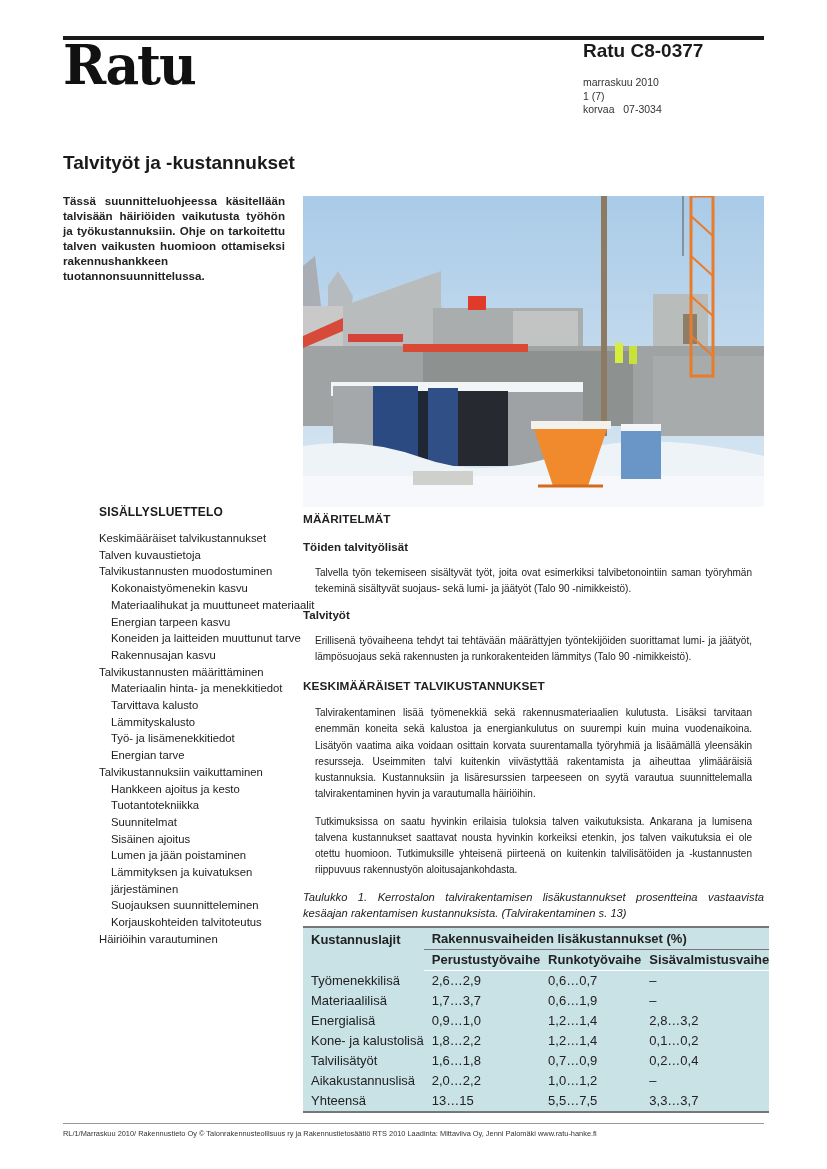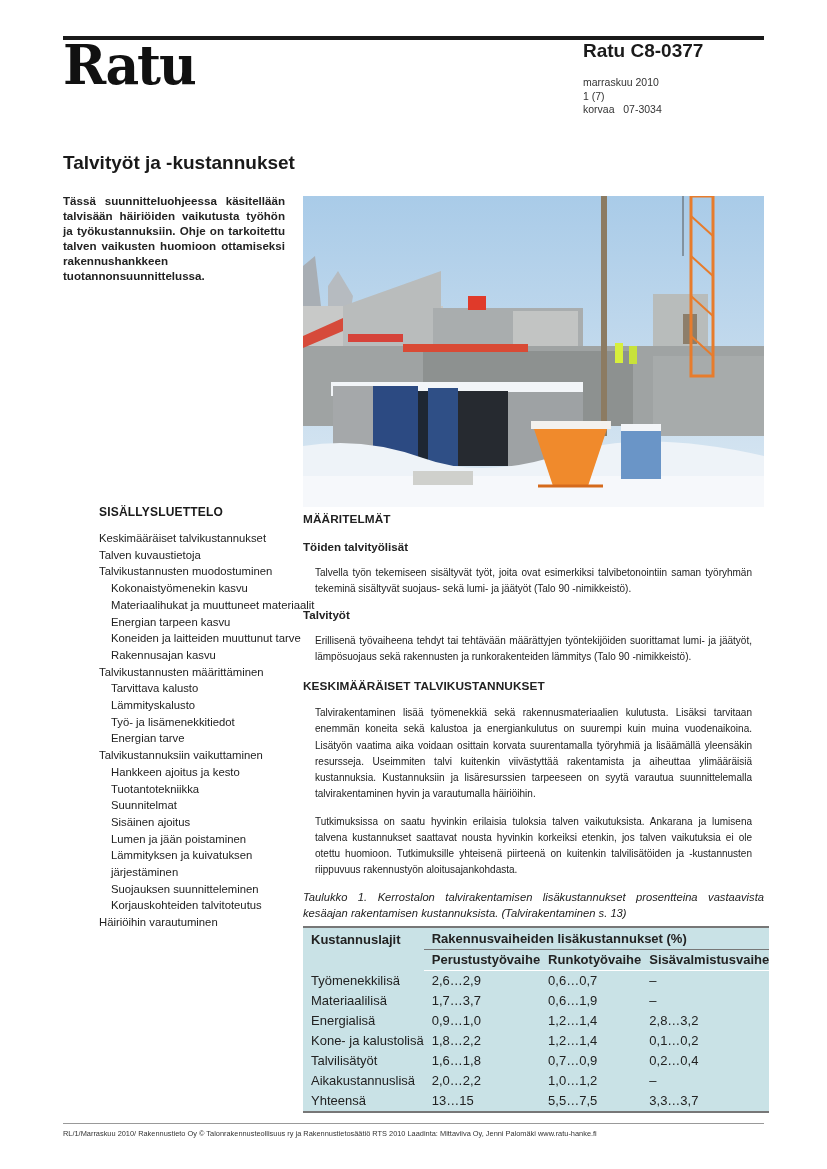--- a/index.html
+++ b/index.html
@@ -112,20 +112,21 @@
   <div class="toc-title">SISÄLLYSLUETTELO</div>
   <div class="toc-item">Keskimääräiset talvikustannukset</div>
   <div class="toc-item">Talven kuvaustietoja</div>
   <div class="toc-item">Talvikustannusten muodostuminen</div>
   <div class="toc-item sub">Kokonaistyömenekin kasvu</div>
   <div class="toc-item sub">Materiaalihukat ja muuttuneet materiaalit</div>
   <div class="toc-item sub">Energian tarpeen kasvu</div>
   <div class="toc-item sub">Koneiden ja laitteiden muuttunut tarve</div>
   <div class="toc-item sub">Rakennusajan kasvu</div>
   <div class="toc-item">Talvikustannusten määrittäminen</div>
+  <div class="toc-item sub">Materiaalin hinta- ja menekkitiedot</div>
   <div class="toc-item sub">Tarvittava kalusto</div>
   <div class="toc-item sub">Lämmityskalusto</div>
   <div class="toc-item sub">Työ- ja lisämenekkitiedot</div>
   <div class="toc-item sub">Energian tarve</div>
   <div class="toc-item">Talvikustannuksiin vaikuttaminen</div>
   <div class="toc-item sub">Hankkeen ajoitus ja kesto</div>
   <div class="toc-item sub">Tuotantotekniikka</div>
   <div class="toc-item sub">Suunnitelmat</div>
   <div class="toc-item sub">Sisäinen ajoitus</div>
   <div class="toc-item sub">Lumen ja jään poistaminen</div>

